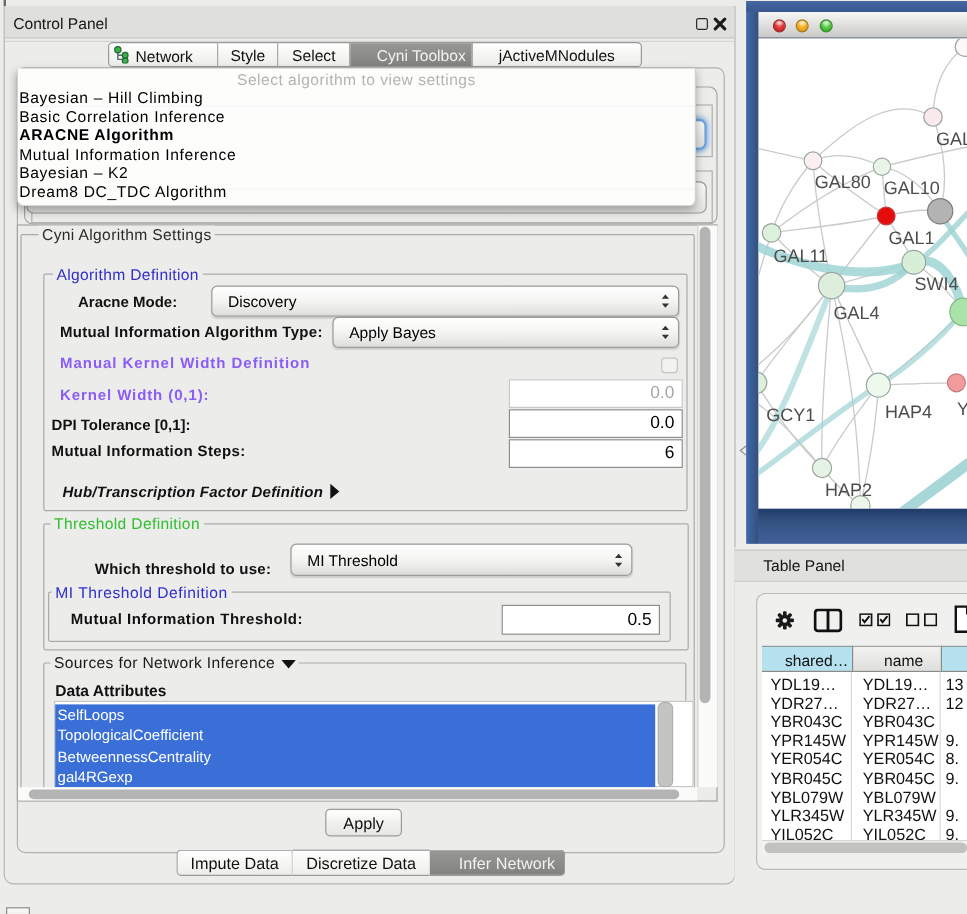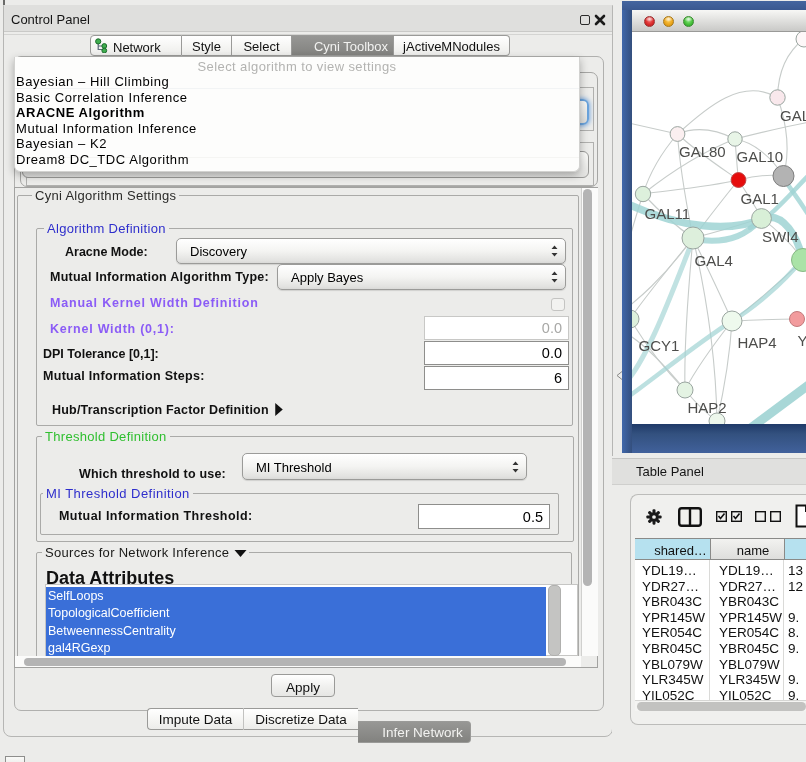--- a/index.html
+++ b/index.html
@@ -39,21 +39,21 @@
 
 <div class="abs" style="left:14px;top:56px;width:590px;height:655px;border:1px solid #b0b0ae;border-radius:7px;background:#ececea;box-sizing:border-box;"></div>
 
 <div class="abs" id="toptabs" style="left:90px;top:35px;width:445px;height:21px;">
   <div class="tab" style="left:0;width:92px;border-left:1px solid #9a9a98;border-radius:4px 0 0 4px;">
         <span style="position:absolute;left:22px;top:4px;">Network</span>
       </div>
   <div class="tab" style="left:92px;width:50px;"><span>Style</span></div>
   <div class="tab" style="left:142px;width:60px;"><span>Select</span></div>
   <div class="tab seltab" style="left:202px;width:102px;"><span>Cyni Toolbox</span></div>
-  <div class="tab" style="left:304px;width:116px;border-radius:0 4px 4px 0;"><span>jActiveMNodules</span></div>
+  <div class="tab" style="left:304px;width:141px;border-radius:0 4px 4px 0;"><span>jActiveMNodules</span></div>
 </div>
 
 <svg class="abs" style="left:95px;top:38px;" width="14" height="15" viewBox="0 0 14 15">
   <path d="M3.2 5 L3.2 11.5 L8 11.5 M3.2 8 L8 8" stroke="#5a6a7a" stroke-width="1.2" fill="none"></path>
   <circle cx="3.2" cy="3.4" r="2.6" fill="#3fae4f" stroke="#1d6b2d" stroke-width="1"></circle>
   <circle cx="9.3" cy="8" r="2.4" fill="#3fae4f" stroke="#1d6b2d" stroke-width="1"></circle>
   <circle cx="9.3" cy="12.6" r="2.4" fill="#3fae4f" stroke="#1d6b2d" stroke-width="1"></circle>
 </svg>
 
 <div class="abs" style="left:20px;top:72px;width:578px;height:115px;border:1px solid #a6a6a4;border-radius:7px;box-sizing:border-box;"></div>
@@ -108,21 +108,21 @@
   <div class="lbl" style="left:28px;top:160px;">DPI Tolerance [0,1]:</div>
   <div class="tfield" style="left:409px;top:154px;width:143px;height:22px;border:1.5px solid #8e8e8c;">
           <span class="tfv">0.0</span>
         </div>
 
   <div class="lbl" style="left:28px;top:182px;letter-spacing:0.3px;">Mutual Information Steps:</div>
   <div class="tfield" style="left:409px;top:179px;width:143px;height:22px;border:1.5px solid #8e8e8c;">
           <span class="tfv">6</span>
         </div>
 
-  <div class="lbl" style="left:37px;top:216px;font-size:12.5px;letter-spacing:0.2px;">Hub/Transcription Factor Definition</div>
+  <div class="lbl" style="left:37px;top:216px;font-size:12.5px;letter-spacing:0.2px;font-style:italic;">Hub/Transcription Factor Definition</div>
   <svg class="abs" style="left:258px;top:215px;" width="12" height="15" viewBox="0 0 10 14">
           <path d="M1.5 1 L8.5 7 L1.5 13 Z" fill="#111"></path>
         </svg>
 
   <div class="group" style="left:21px;top:249px;width:536px;height:104px;"></div>
   <div class="gtitle" style="left:27px;top:242px;color:#2fbf2f;">Threshold Definition</div>
 
   <div class="lbl" style="left:64px;top:280px;font-size:12.5px;letter-spacing:0.2px;">Which threshold to use:</div>
   <div class="combo" style="left:227px;top:266px;width:283px;height:25px;">
     <span class="ct">MI Threshold</span>
@@ -138,38 +138,38 @@
   <div class="tfield" style="left:403px;top:317px;width:130px;height:23px;border:1.5px solid #8e8e8c;">
           <span class="tfv">0.5</span>
         </div>
 
   <div class="group" style="left:21px;top:365px;width:534px;height:110px;"></div>
   <div class="gtitle" style="left:27px;top:358px;color:#1a1a18;font-size:13px;padding-right:20px;">Sources for Network Inference</div>
   <svg class="abs" style="left:219px;top:362px;" width="13" height="9" viewBox="0 0 13 9">
           <path d="M0.5 1 L12.5 1 L6.5 8 Z" fill="#111"></path>
         </svg>
 
-  <div class="lbl" style="left:31px;top:381px;font-size:18px;">Data Attributes</div>
+  <div class="lbl" style="left:31px;top:381px;font-size:13px;">Data Attributes</div>
 
   <div class="abs" style="left:30px;top:397px;width:533px;height:72px;background:#fff;border:1px solid #c6c6c4;box-sizing:border-box;"></div>
   <div class="abs" style="left:30.5px;top:399.5px;width:500px;height:69px;background:#3a6fd8;"></div>
   <div class="abs" style="left:33px;top:401px;font-size:12.5px;color:#fff;line-height:17.3px;white-space:pre;">SelfLoops
 TopologicalCoefficient
 BetweennessCentrality
 gal4RGexp</div>
   <div class="abs" style="left:533px;top:398px;width:10.5px;height:69px;background:#c4c4c2;border:1px solid #b0b0ae;border-radius:5px;"></div>
 </div>
 </div>
 
 <div class="abs" style="left:271px;top:674px;width:64px;height:23px;border:1px solid #9a9a98;border-radius:4px;background:linear-gradient(180deg,#ffffff,#f0f0ee 55%,#e6e6e4);text-align:center;box-sizing:border-box;"><span style="position:relative;top:3px;font-size:13.5px;color:#111;">Apply</span></div>
 
 <div class="abs" id="bottabs" style="left:147px;top:708px;width:324px;height:22px;">
   <div class="tab" style="left:0;width:97px;border-left:1px solid #9a9a98;border-right:1px solid #c2c2c0;border-radius:4px 0 0 4px;font-size:13.5px;"><span>Impute Data</span></div>
   <div class="tab" style="left:97px;width:114px;border-right:none;font-size:13.5px;"><span>Discretize Data</span></div>
-  <div class="tab seltab" style="left:211px;width:113px;border-radius:0 4px 4px 0;font-size:13.5px;margin-top:13px;"><span>Infer Network</span></div>
+  <div class="tab seltab" style="left:211px;width:113px;border-radius:0 4px 4px 0;font-size:13.5px;"><span>Infer Network</span></div>
 </div>
 
 <svg class="abs" style="left:616px;top:371px;" width="7" height="9" viewBox="0 0 7 9">
       <path d="M6 0.5 L1 4.5 L6 8.5" fill="none" stroke="#8a8a88" stroke-width="1"></path>
     </svg>
 
 <div class="abs" style="left:5px;top:756px;width:20px;height:14px;border:1.5px solid #8e8e8c;background:linear-gradient(180deg,#fafaf8,#e4e4e2);box-sizing:border-box;"></div>
 
 <div class="abs" id="netwin" style="left:622px;top:1px;width:184px;height:452px;background:#3d5c94;"></div>
     <div class="abs" style="left:622px;top:1px;width:10px;height:452px;background:linear-gradient(90deg,#4168aa,#344f7d);"></div>

